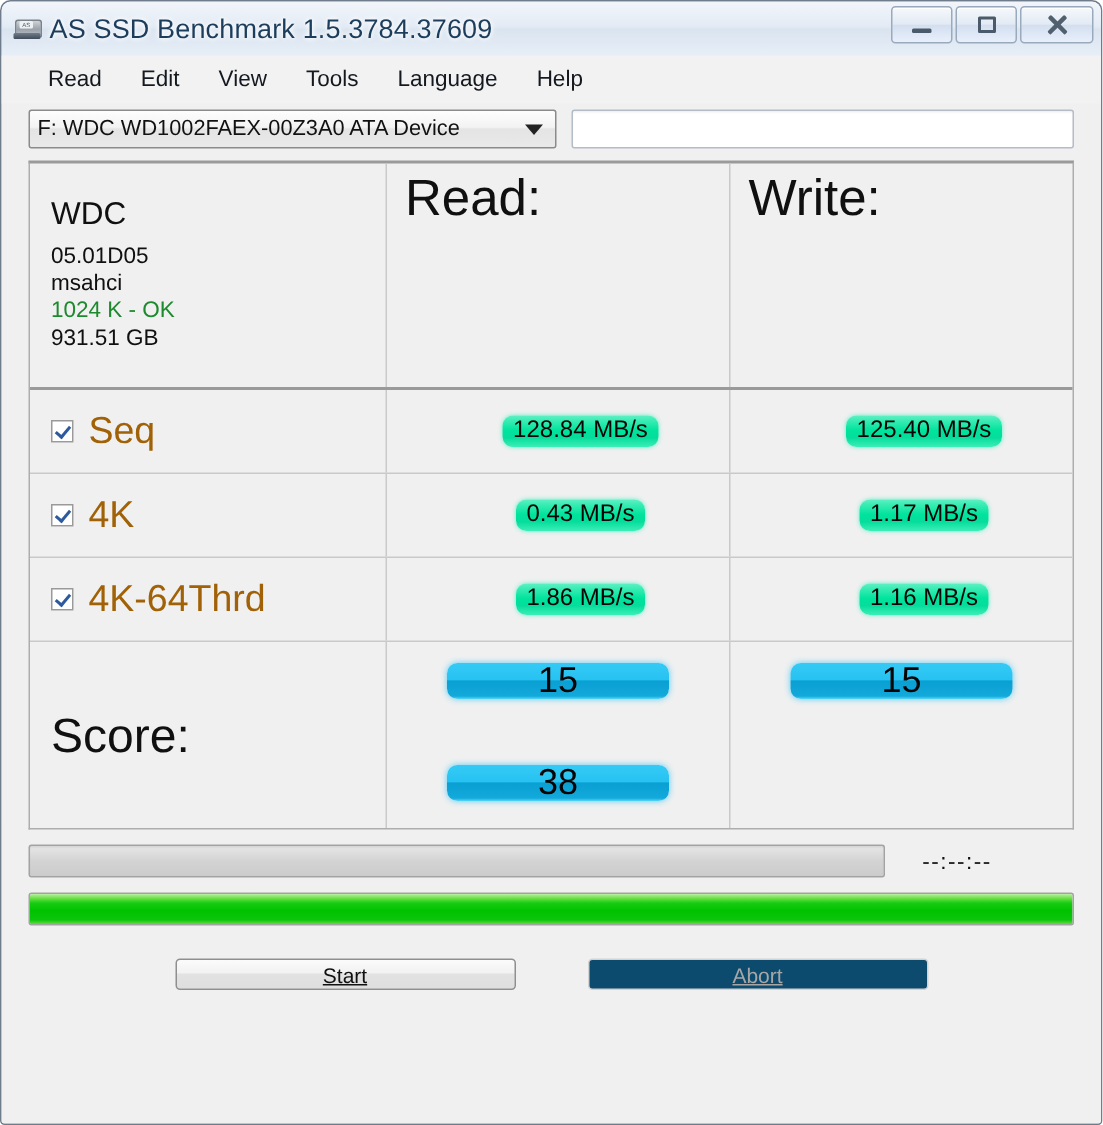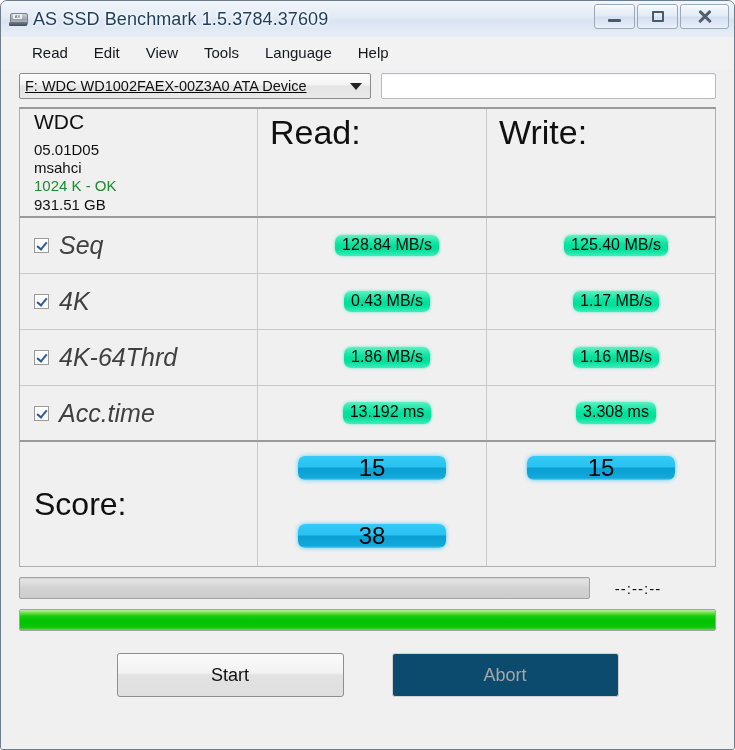--- a/index.html
+++ b/index.html
@@ -163,21 +163,20 @@
   .combo {
     position: relative;
     width: 352px;
     height: 26px;
     box-sizing: border-box;
     border: 1px solid #8b8b8b;
     border-radius: 2px;
     background: linear-gradient(to bottom, #fdfdfd 0%, #f3f3f3 45%, #e4e4e4 50%, #e9e9e9 100%);
     display: flex;
     align-items: center;
-    text-decoration: underline;
   }
   .combo-text {
     font-size: 14.5px;
     color: #111;
     padding-left: 5px;
     white-space: nowrap;
     overflow: hidden;
   }
   .combo-arrow {
     position: absolute;
@@ -229,21 +228,21 @@
     border-right: 1px solid #c9c9c9;
     box-sizing: border-box;
     display: flex;
     align-items: center;
     justify-content: center;
     position: relative;
   }
   .cell-val:last-child { border-right: none; }
 
   
-  .row-info { height: 109px; }
+  .row-info { height: 151px; }
   .driveinfo {
     display: flex;
     flex-direction: column;
     justify-content: center;
     padding: 6px 0 8px 0;
     line-height: 1.22;
   }
   .di-model { font-size: 21px; color: #101010; margin-bottom: 6px; }
   .di-line  { font-size: 15px; color: #101010; }
   .di-ok    { font-size: 15px; color: #1e8a2e; }
@@ -272,21 +271,21 @@
   }
   .chk:after {
     content: "";
     position: absolute;
     left: 4px; top: 1px;
     width: 4px; height: 8px;
     border: solid #2d5a9e;
     border-width: 0 2px 2px 0;
     transform: rotate(40deg);
   }
-  .test-name { font-size: 25px; color: #404040; white-space: nowrap; font-style: italic; }
+  .test-name { font-size: 25px; color: #a16207; white-space: nowrap; }
 
   .valbar {
     display: inline-block;
     padding: 2px 7px 3px 7px;
     border-radius: 7px;
     background: linear-gradient(to bottom,
         #5ff0c2 0%, #35ecb2 18%, #00e39d 48%, #05dd9c 70%, #3ceeb8 100%);
     box-shadow: 0 0 3px rgba(60,240,190,0.85);
     font-size: 16px;
     color: #050505;
@@ -361,30 +360,31 @@
   .progrow.full .prog-outer { flex: 1 1 auto; }
 
   .btnrow {
     display: flex;
     justify-content: center;
     gap: 48px;
     margin-top: 22px;
   }
   .btn {
     width: 227px;
-    height: 44px;
+    height: 21px;
     box-sizing: border-box;
     border: 1px solid #8f8f8f;
     border-radius: 3px;
     background: linear-gradient(to bottom, #fbfbfb 0%, #f2f2f2 45%, #e2e2e2 50%, #dfdfdf 100%);
-    font-size: 18px;
+    font-size: 14px;
     color: #111;
     display: flex;
     align-items: center;
     justify-content: center;
+    text-decoration: underline;
   }
   .btn.disabled {
     border: 1px solid #d2d2d2;
     background: #0c4a6e;
     color: #a6a6a6;
   }
 </style>
 </head>
 <body>
 
@@ -481,32 +481,20 @@
           <span class="test-name">4K-64Thrd</span>
         </div>
         <div class="cell-val">
           <span class="valbar">1.86 MB/s</span>
         </div>
         <div class="cell-val">
           <span class="valbar">1.16 MB/s</span>
         </div>
       </div>
 
-      <div class="grow row-test thick">
-        <div class="cell-label">
-          <span class="chk"></span>
-          <span class="test-name">Acc.time</span>
-        </div>
-        <div class="cell-val">
-          <span class="valbar">13.192 ms</span>
-        </div>
-        <div class="cell-val">
-          <span class="valbar">3.308 ms</span>
-        </div>
-      </div>
 
       <div class="grow row-score">
         <div class="cell-label">
           <span class="score-label">Score:</span>
         </div>
         <div class="cell-val scorecell">
           <span class="scorebar">15</span>
           <div class="total-wrap">
             <span class="scorebar total">38</span>
           </div>

